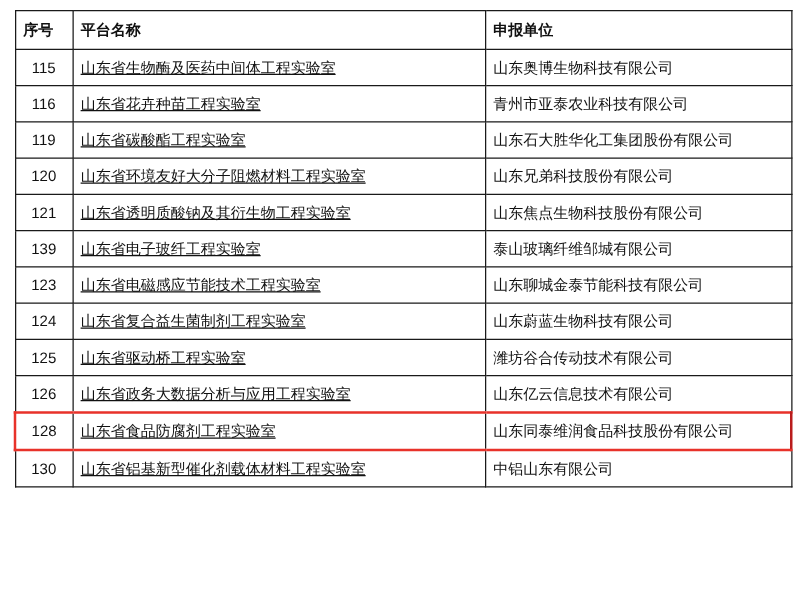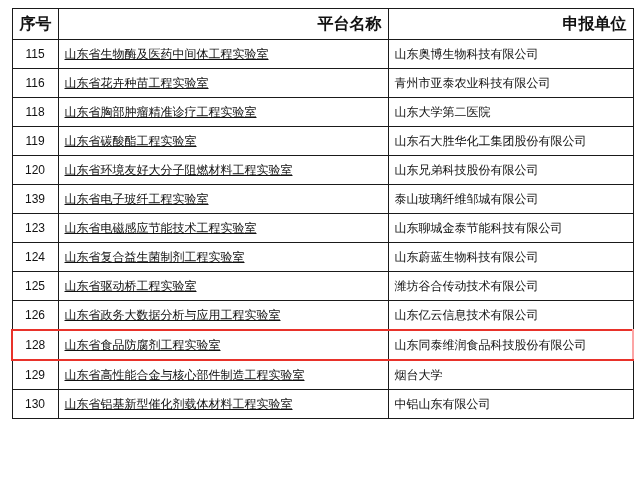--- a/index.html
+++ b/index.html
@@ -32,23 +32,23 @@
     color: #111111;
     background: #ffffff;
     height: 28px;
     padding: 0 6px;
     font-weight: normal;
     vertical-align: middle;
     white-space: nowrap;
     overflow: hidden;
   }
   table.doc-table th {
-    text-align: right;
+    text-align: left;
     font-weight: bold;
-    font-size: 16px;
+    font-size: 12px;
     height: 30px;
   }
   col.c-no { width: 46px; }
   col.c-plat { width: 330px; }
   col.c-unit { width: 245px; }
 
   td.cell-no {
     text-align: center;
     font-size: 12.5px;
   }
@@ -64,21 +64,21 @@
 
   
   tr.highlight td {
     border-top: 2px solid #e8322a;
     border-bottom: 2px solid #e8322a;
   }
   tr.highlight td:first-child {
     border-left: 2px solid #e8322a;
   }
   tr.highlight td:last-child {
-    border-right: 2px solid #fca5a5;
+    border-right: 2px solid #b91c1c;
     border-radius: 15px;
   }
 </style>
 </head>
 <body>
 
 <div id="page">
   <table class="doc-table">
     <colgroup>
       <col class="c-no">
@@ -97,33 +97,33 @@
           <td class="cell-no">115</td>
           <td class="cell-plat">山东省生物酶及医药中间体工程实验室</td>
           <td class="cell-unit">山东奥博生物科技有限公司</td>
         </tr>
         <tr>
           <td class="cell-no">116</td>
           <td class="cell-plat">山东省花卉种苗工程实验室</td>
           <td class="cell-unit">青州市亚泰农业科技有限公司</td>
         </tr>
         <tr>
-          <td class="cell-no">118</td>
-          <td class="cell-plat">山东省胸部肿瘤精准诊疗工程实验室</td>
-          <td class="cell-unit">山东大学第二医院</td>
-        </tr>
-        <tr>
           <td class="cell-no">119</td>
           <td class="cell-plat">山东省碳酸酯工程实验室</td>
           <td class="cell-unit">山东石大胜华化工集团股份有限公司</td>
         </tr>
         <tr>
           <td class="cell-no">120</td>
           <td class="cell-plat">山东省环境友好大分子阻燃材料工程实验室</td>
           <td class="cell-unit">山东兄弟科技股份有限公司</td>
+        </tr>
+        <tr>
+          <td class="cell-no">121</td>
+          <td class="cell-plat">山东省透明质酸钠及其衍生物工程实验室</td>
+          <td class="cell-unit">山东焦点生物科技股份有限公司</td>
         </tr>
         <tr>
           <td class="cell-no">139</td>
           <td class="cell-plat">山东省电子玻纤工程实验室</td>
           <td class="cell-unit">泰山玻璃纤维邹城有限公司</td>
         </tr>
         <tr>
           <td class="cell-no">123</td>
           <td class="cell-plat">山东省电磁感应节能技术工程实验室</td>
           <td class="cell-unit">山东聊城金泰节能科技有限公司</td>
@@ -142,24 +142,19 @@
           <td class="cell-no">126</td>
           <td class="cell-plat">山东省政务大数据分析与应用工程实验室</td>
           <td class="cell-unit">山东亿云信息技术有限公司</td>
         </tr>
         <tr class="highlight">
           <td class="cell-no">128</td>
           <td class="cell-plat">山东省食品防腐剂工程实验室</td>
           <td class="cell-unit">山东同泰维润食品科技股份有限公司</td>
         </tr>
         <tr>
-          <td class="cell-no">129</td>
-          <td class="cell-plat">山东省高性能合金与核心部件制造工程实验室</td>
-          <td class="cell-unit">烟台大学</td>
-        </tr>
-        <tr>
           <td class="cell-no">130</td>
           <td class="cell-plat">山东省铝基新型催化剂载体材料工程实验室</td>
           <td class="cell-unit">中铝山东有限公司</td>
         </tr>
       </tbody>
   </table>
 </div>
 
 </body></html>

